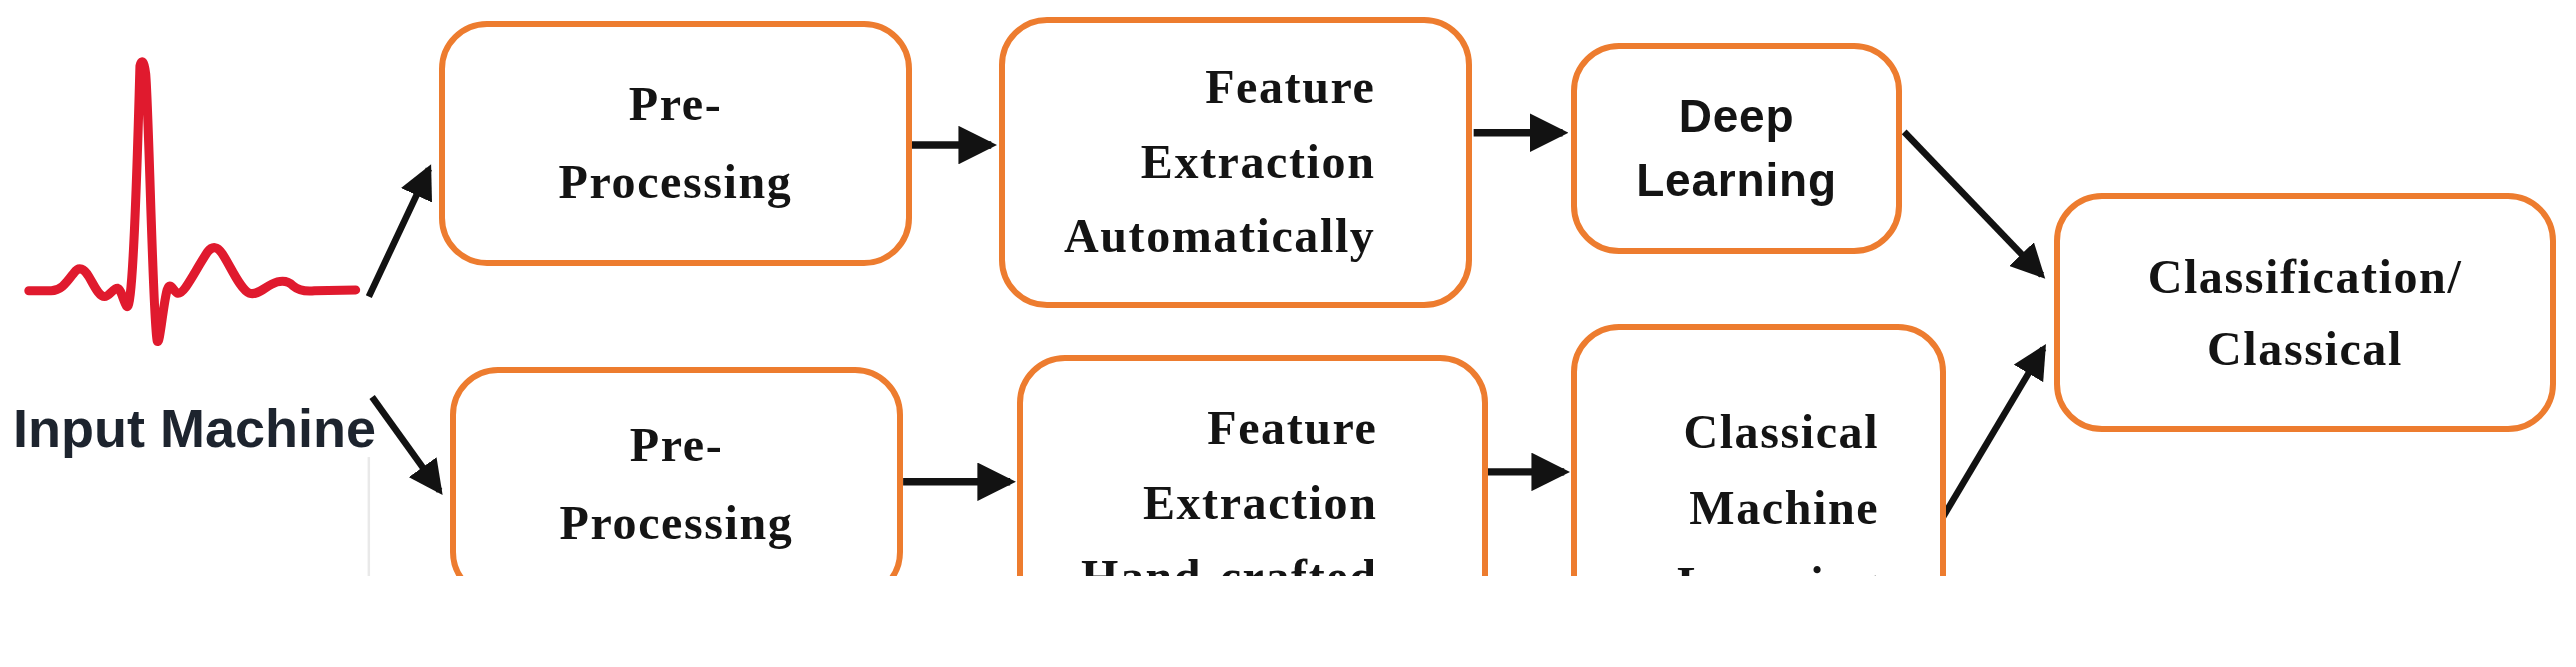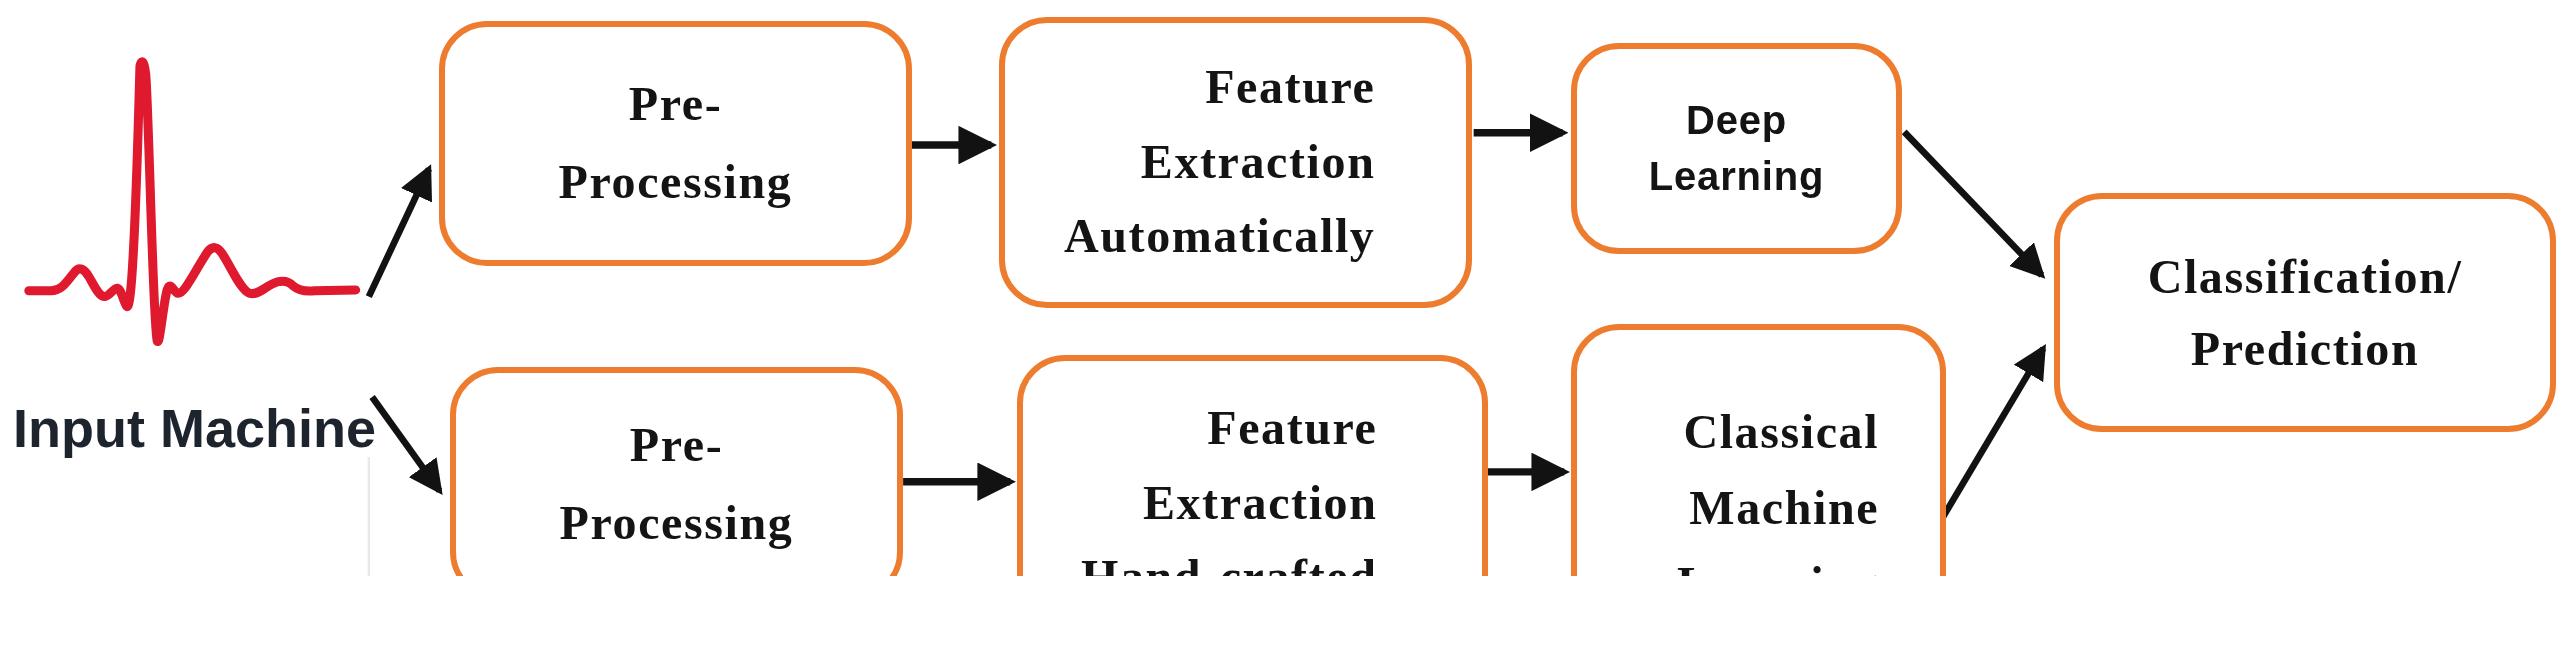--- a/index.html
+++ b/index.html
@@ -34,21 +34,21 @@
   .box.left .label{text-align:right;}
 
   
   #box-pre-top   {left:439px;  top:20.6px;  width:473px; height:245px;}
   #box-pre-top .label{line-height:1.62;}
   #box-feat-auto {left:999px; top:16.5px;  width:473px; height:291px; padding-left:59px;}
   #box-feat-auto .label{line-height:1.56;}
   #box-deep      {left:1571px; top:43px;  width:331px; height:211px;}
   #box-deep .label{
     font-family:"Liberation Sans","DejaVu Sans",sans-serif;
-    font-size:40px;font-weight:600;line-height:1.38;letter-spacing:0.8px;
+    font-size:46px;font-weight:600;line-height:1.38;letter-spacing:0.8px;
   }
   #box-class-pred{left:2054px; top:193px; width:502px; height:239px;}
   #box-class-pred .label{line-height:1.48;}
 
   
   #box-pre-bottom{left:450px;  top:367px; width:453px; height:233px;}
   #box-pre-bottom .label{line-height:1.62;}
   #box-feat-hand {left:1017px; top:355px; width:471px; height:296px; padding-left:58px;}
   #box-feat-hand .label{line-height:1.56;}
   #box-classical {left:1571px; top:324px; width:375px; height:319px; padding-left:100px; padding-top:49px;}
@@ -118,21 +118,21 @@
     <span class="label">Feature
 Extraction
 Automatically</span>
   </div>
   <div class="box" id="box-deep">
     <span class="label">Deep
 Learning</span>
   </div>
   <div class="box" id="box-class-pred">
     <span class="label">Classification/
-Prediction</span>
+Classical</span>
   </div>
 
   <div class="box" id="box-pre-bottom">
     <span class="label">Pre-
 Processing</span>
   </div>
   <div class="box left" id="box-feat-hand">
     <span class="label">Feature
 Extraction
 Hand-crafted</span>

